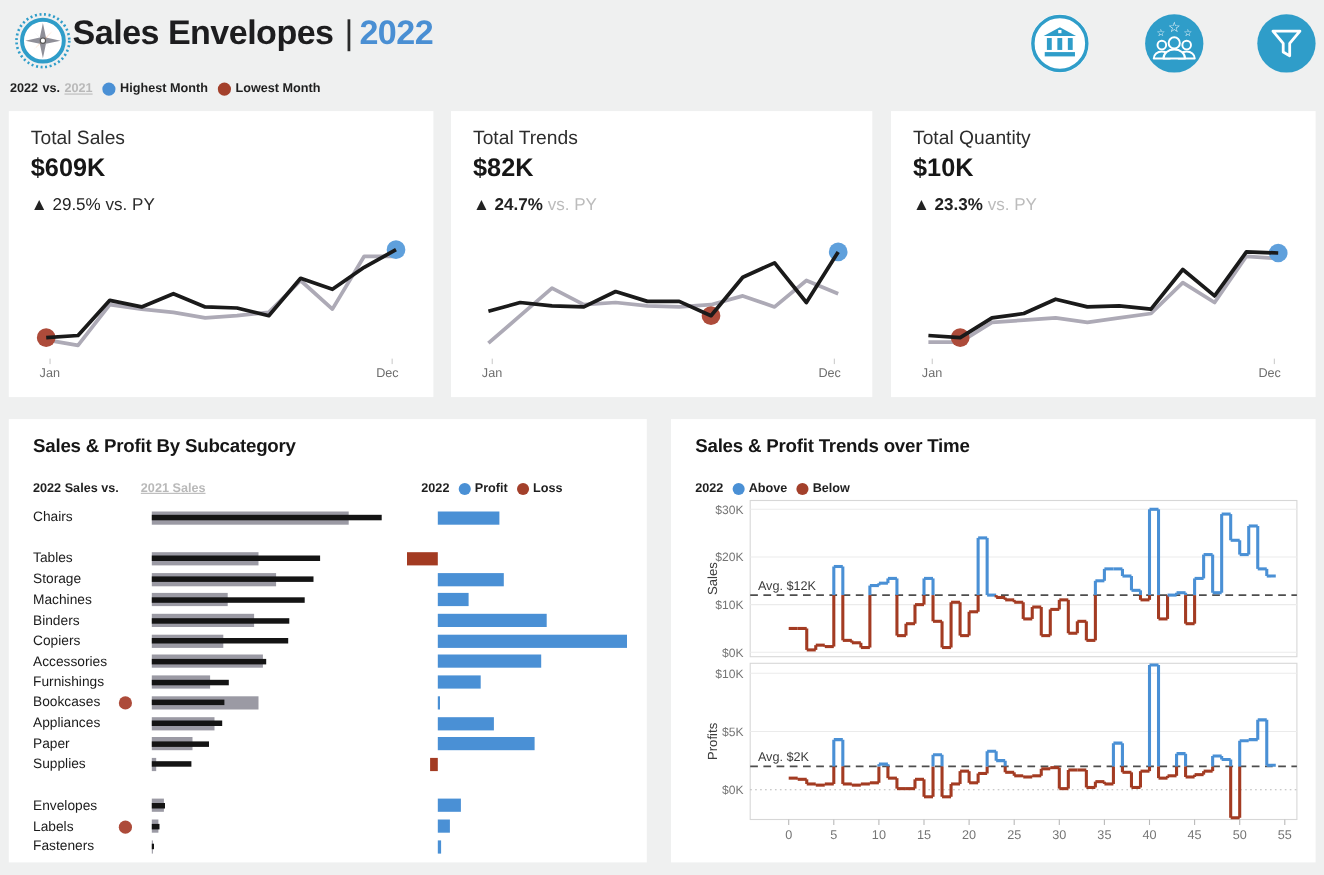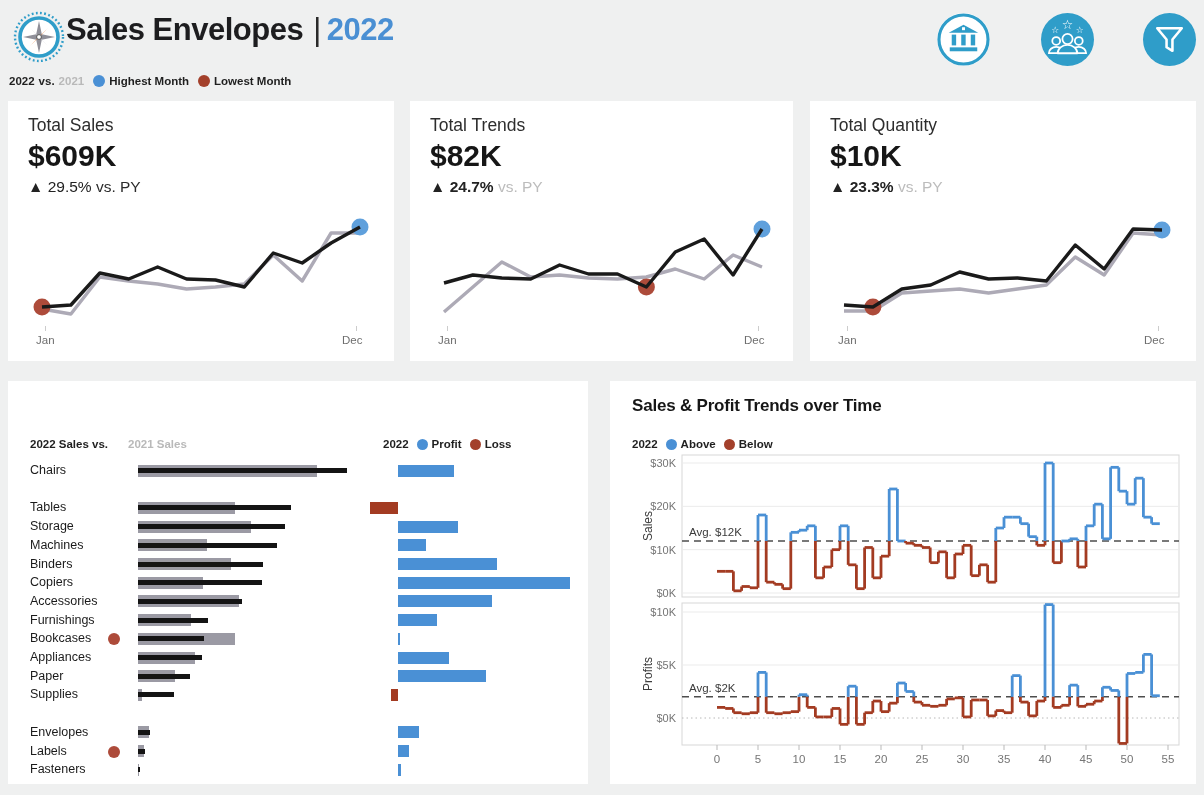--- a/index.html
+++ b/index.html
@@ -9,28 +9,28 @@
   .panel { position:absolute; background:#ffffff; }
 
   
   .hdr-title { position:absolute; left:66px; top:12px; font-size:31px; font-weight:700; color:#1d1d1f; letter-spacing:-.5px; }
   .hdr-title .sep { font-weight:400; color:#2a2a2a; margin:0 6px 0 10px; }
   .hdr-title .year { color:#4a8fd3; font-weight:600; }
   .icon-btn { position:absolute; top:13px; width:53px; height:53px; border-radius:50%; cursor:pointer; }
 
   .legend-row { position:absolute; left:9px; top:75px; font-size:11.5px; color:#1f1f1f; display:flex; align-items:center; }
   .lg-b { font-weight:700; }
-  .lg-gray { font-weight:700; color:#b9b9b9; }
+  .lg-gray { font-weight:700; color:#b9b9b9;text-decoration:underline; }
   .dot { display:inline-block; border-radius:50%; }
   .dot12 { width:12px; height:12px; margin:0 4px 0 9px; }
   .lg-lbl { font-weight:600; }
 
   
   .kpi-title { position:absolute; left:20px; top:14px; font-size:17.5px; color:#2d2d2d; }
-  .kpi-value { position:absolute; left:20px; top:38px; font-size:30px; font-weight:800; color:#161616; }
+  .kpi-value { position:absolute; left:20px; top:38px; font-size:23px; font-weight:800; color:#161616; }
   .kpi-delta { position:absolute; left:20px; top:77px; font-size:15.5px; color:#222; }
   .kpi-delta .pct-b { font-weight:700; }
   .kpi-delta .sfx-muted { color:#bcbcbc; }
   .kpi-delta .sfx-dark { color:#2c2c2c; }
   .spark { position:absolute; left:18px; top:100px; }
   .spark-tick { position:absolute; width:1px; height:5px; background:#cccccc; top:225px; }
   .spark-lbl { position:absolute; top:233px; font-size:11.5px; color:#6e6e6e; }
 
   
   .panel-title { position:absolute; left:22px; top:15px; font-size:17px; font-weight:700; color:#161616; letter-spacing:-.2px; }
@@ -146,20 +146,21 @@
       <circle cx="334" cy="29" r="8.5" fill="#5FA0DC"></circle>
       <polyline points="16,104 44.90909090909091,106 73.81818181818181,88 102.72727272727273,84 131.63636363636363,71 160.54545454545456,78 189.45454545454547,77 218.36363636363637,80 247.27272727272728,44 276.1818181818182,68 305.0909090909091,28 334,29" fill="none" stroke="#1A1A1A" stroke-width="3.4" stroke-linejoin="round"></polyline>
     </svg>
   <div class="spark-tick" style="left:37px"></div>
   <div class="spark-tick" style="left:348px"></div>
   <div class="spark-lbl" style="left:28px">Jan</div>
   <div class="spark-lbl" style="left:334px">Dec</div>
 </div>
 
 <div class="panel" style="left:8px;top:381px;width:580px;height:403px">
+  <div class="panel-title">Sales &amp; Profit By Subcategory</div>
   <div class="sub-legend" style="left:22px">
     <span class="lg-b">2022 Sales vs.</span>
     <span class="lg-gray" style="margin-left:20px">2021 Sales</span>
   </div>
   <div class="sub-legend" style="left:375px">
     <span class="lg-b">2022</span>
     <span class="dot dot11" style="background:#4A90D5"></span>
     <span class="lg-lbl">Profit</span>
     <span class="dot dot11" style="background:#A3402B"></span>
     <span class="lg-lbl">Loss</span>

